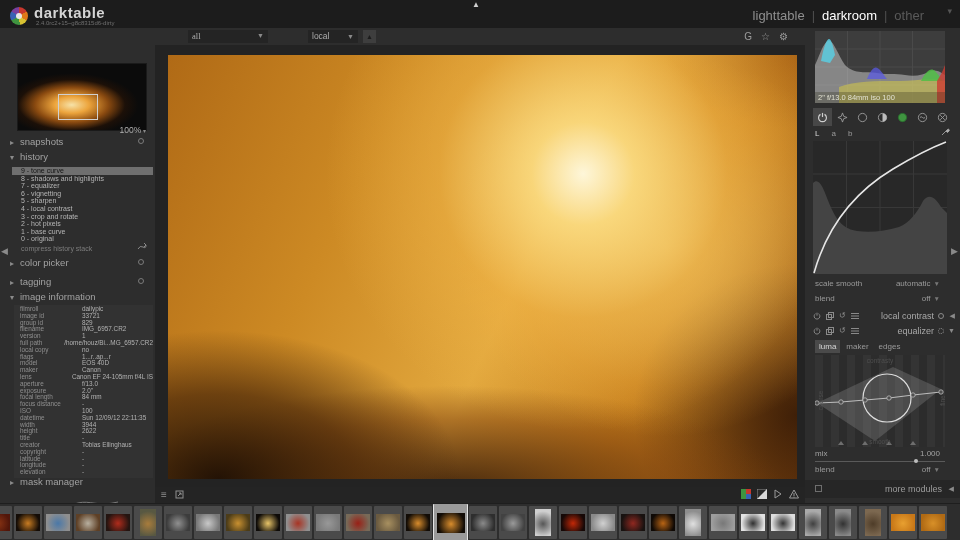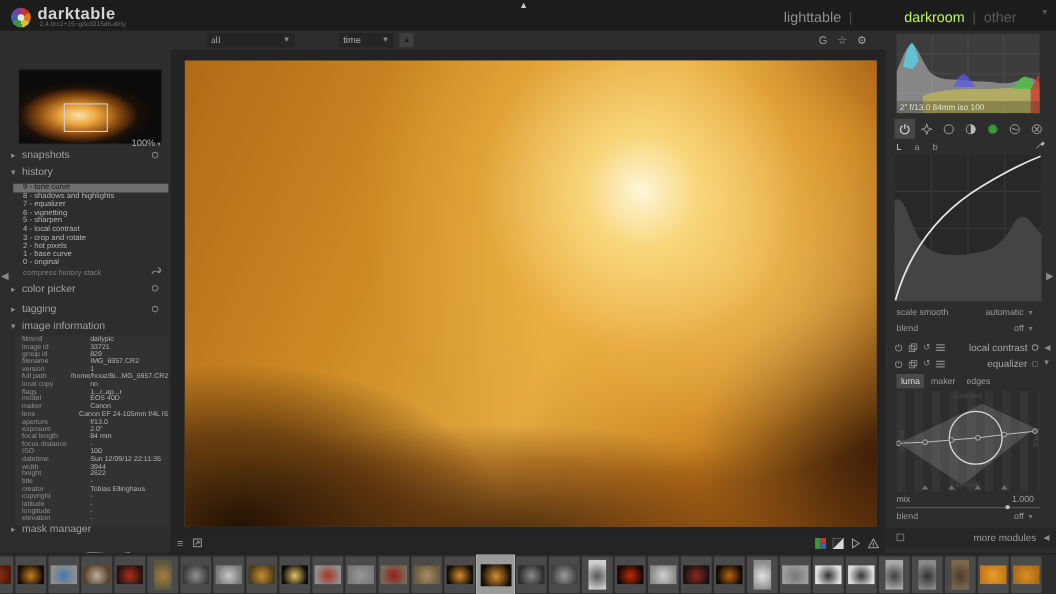--- a/index.html
+++ b/index.html
@@ -14,21 +14,21 @@
     background:conic-gradient(#c8372d 0 60deg,#e07818 60deg 120deg,#d8c232 120deg 175deg,#3f9440 175deg 240deg,#3a62b4 240deg 300deg,#7a3f9e 300deg 360deg); }
   .logo-wheel:after { content:''; position:absolute; left:6px; top:6px; width:6px; height:6px;
     background:#e8e8e8; border-radius:50%; }
   .logo-name { position:absolute; left:34px; top:4px; font-size:15px; font-weight:bold; color:#d4d4d4; letter-spacing:0.5px; }
   .logo-version { position:absolute; left:36px; top:20px; font-size:6px; color:#6f6f6f; }
   .status-text { position:absolute; left:0; top:12px; width:960px; text-align:center; font-size:9px; color:#8b8b8b; }
   .top-collapse { position:absolute; left:472px; top:0px; font-size:8px; color:#cfcfcf; }
   .views { position:absolute; right:36px; top:8px; font-size:13px; color:#545454; }
   .views .sep { color:#4e4e4e; padding:0 7px; }
   .view-item { color:#8f8f8f; cursor:pointer; }
-  .view-item.active { color:#bef264;margin-left:40px; }
+  .view-item.active { color:#ffffff; }
   .view-item.dim { color:#5a5a5a; }
   .views-arrow { position:absolute; right:8px; top:6px; color:#555; font-size:9px; }
 
   
   .panel-left { position:absolute; left:0; top:28px; width:155px; height:475px; background:#2d2d2d; }
   .panel-right { position:absolute; left:805px; top:28px; width:155px; height:475px; background:#2d2d2d; }
   .edge-arrow { position:absolute; font-size:9px; color:#8a8a8a; }
 
   .sect-hdr { position:absolute; left:10px; width:138px; height:13px; font-size:9.5px; color:#a2a2a2; cursor:pointer; }
   .sect-hdr .tri { display:inline-block; width:10px; color:#8a8a8a; font-size:8px; }
@@ -306,21 +306,21 @@
           <path d="M4 16 C14 24 22 8 34 13 C42 16 44 21 39 21 C34 21 36 13 46 11 C58 8 66 15 86 10" stroke="#7a7a7a" stroke-width="1" fill="none"></path>
         </svg>
     </div>
   </div>
   <div class="edge-arrow" style="left:1px; top:246px;">◀</div>
 
   <div class="center-toolbar">
     <span class="ct-label" style="left:10px;">view</span>
     <span class="ct-select" style="left:33px; width:80px;font-family:Liberation Serif, serif;"><span>all</span><span class="dd">▼</span></span>
     <span class="ct-label" style="left:122px;">sort by</span>
-    <span class="ct-select" style="left:153px; width:50px;"><span>time</span><span class="dd">▼</span></span>
+    <span class="ct-select" style="left:153px; width:50px;"><span>local</span><span class="dd">▼</span></span>
     <span class="ct-sortdir">▲</span>
     <span class="ct-icons"><span>G</span><span>☆</span><span>⚙</span></span>
   </div>
 
   <div class="canvas">
     <div class="main-image"></div>
   </div>
 
   <div class="canvas-bottom">
     <div class="cb-left">

